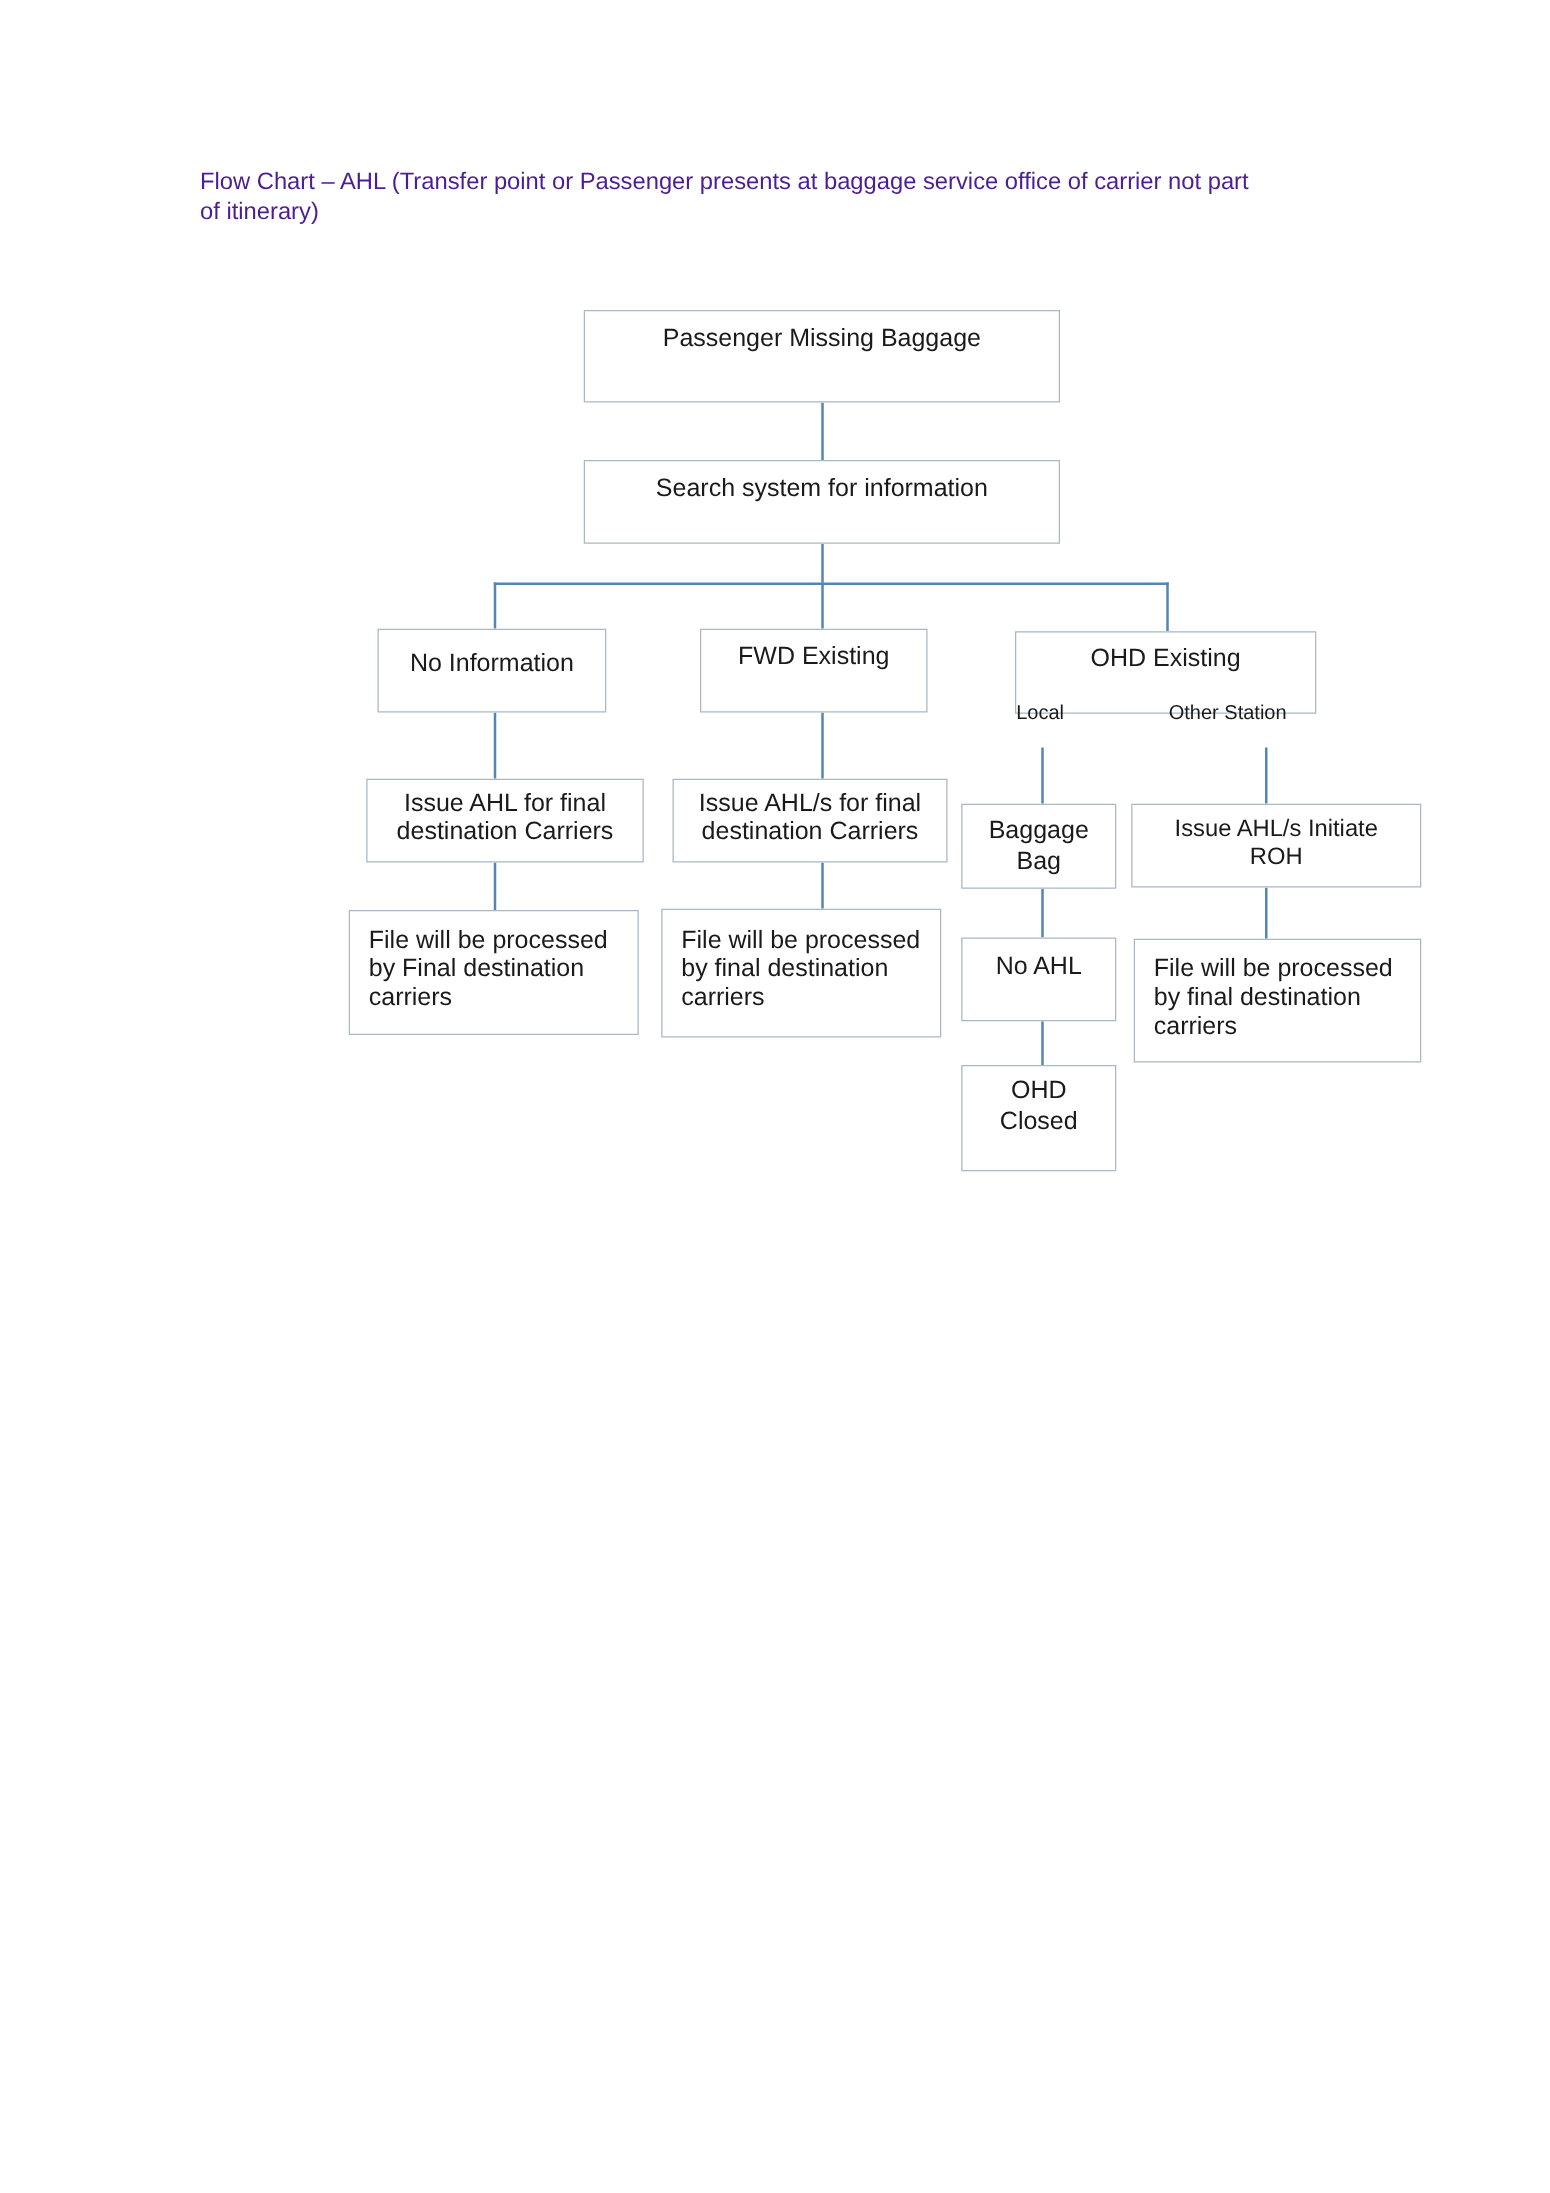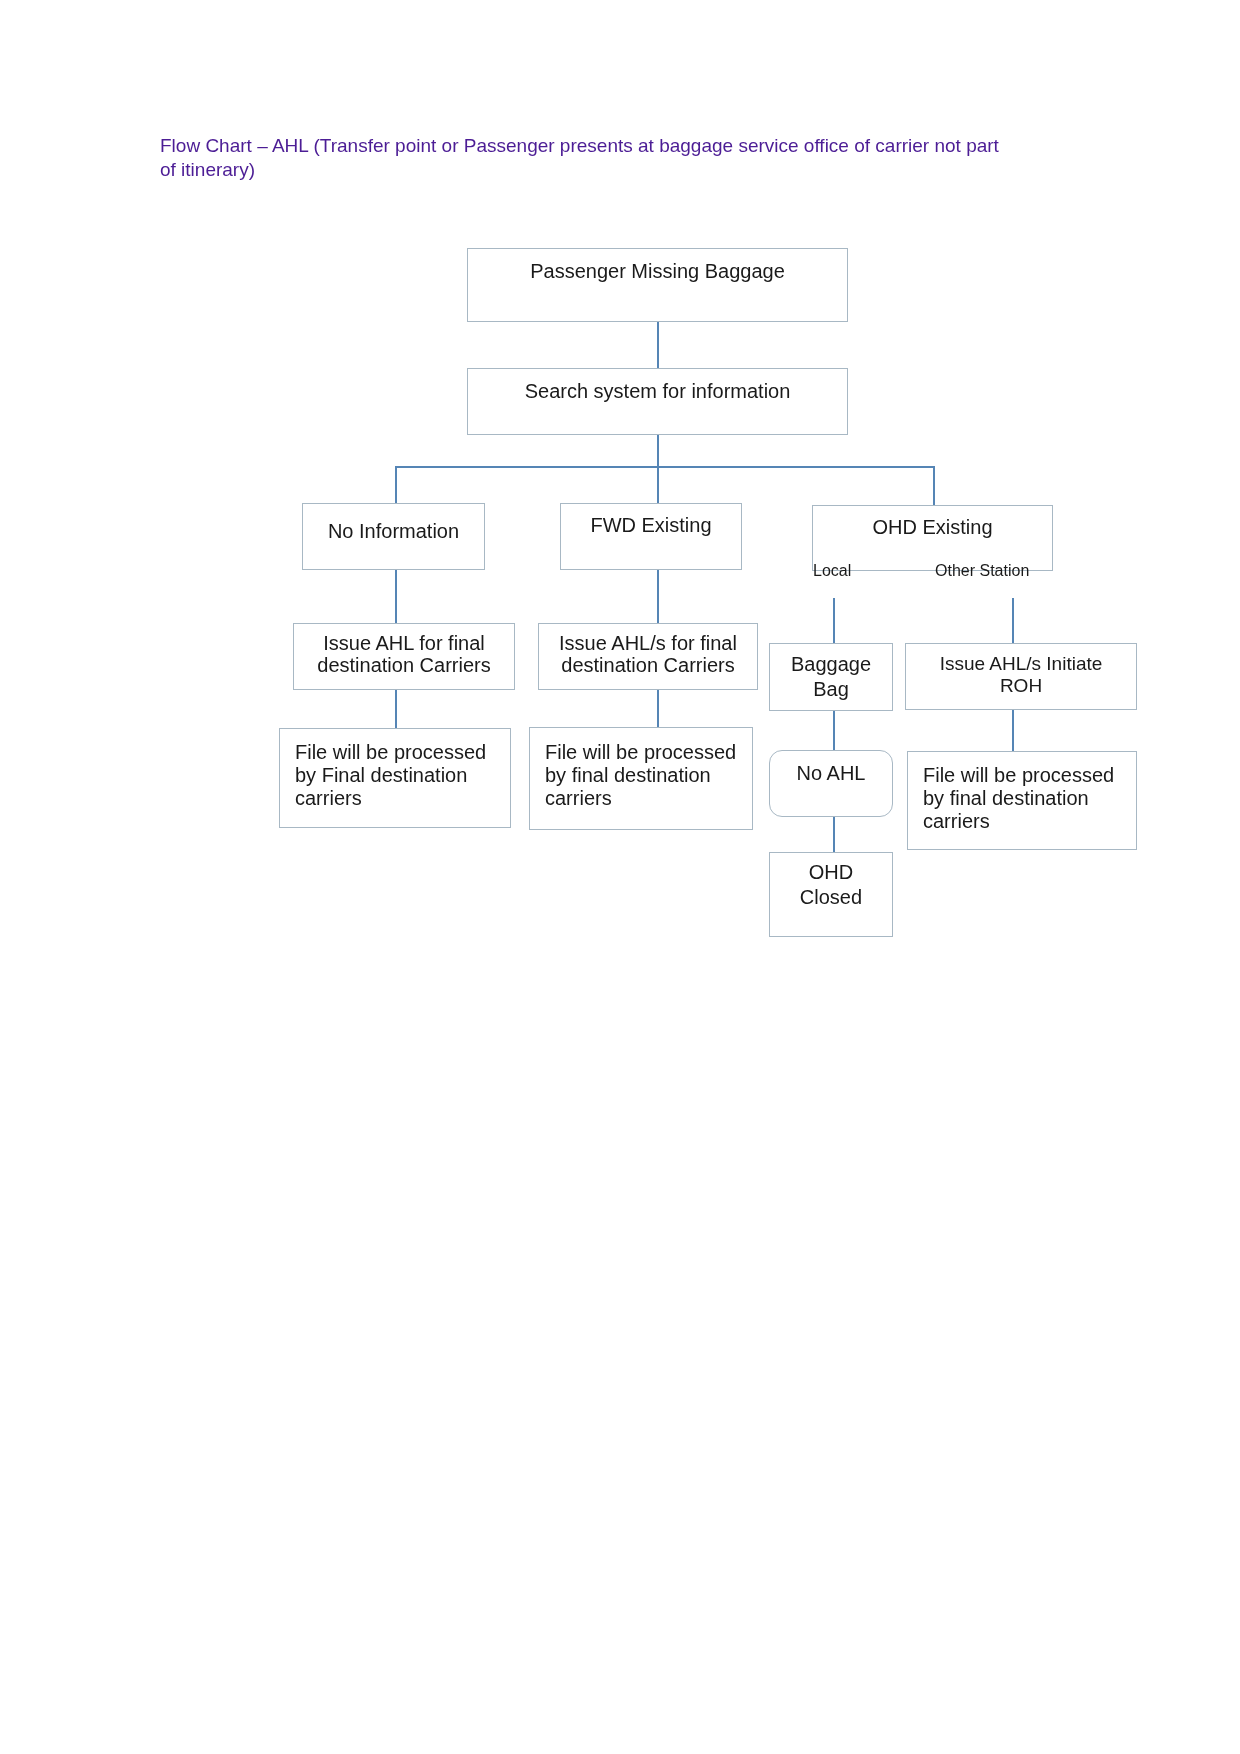--- a/index.html
+++ b/index.html
@@ -124,21 +124,21 @@
     <div>by Final destination</div>
     <div>carriers</div>
   </div>
 
   <div class="box leftpad" style="left:529px; top:727px; width:224px; height:103px; padding-top:13px; line-height:23px;">
     <div>File will be processed</div>
     <div>by final destination</div>
     <div>carriers</div>
   </div>
 
-  <div class="box center" style="left:769px; top:750px; width:124px; height:67px; padding-top:11px;border-radius:13px;">
+  <div class="box center" style="left:769px; top:750px; width:124px; height:67px; padding-top:11px;">
     <div>No AHL</div>
   </div>
 
   <div class="box leftpad" style="left:907px; top:751px; width:230px; height:99px; padding-top:12px; line-height:23px;">
     <div>File will be processed</div>
     <div>by final destination</div>
     <div>carriers</div>
   </div>
 
   <div class="box center" style="left:769px; top:852px; width:124px; height:85px; padding-top:7px; line-height:25px;">

